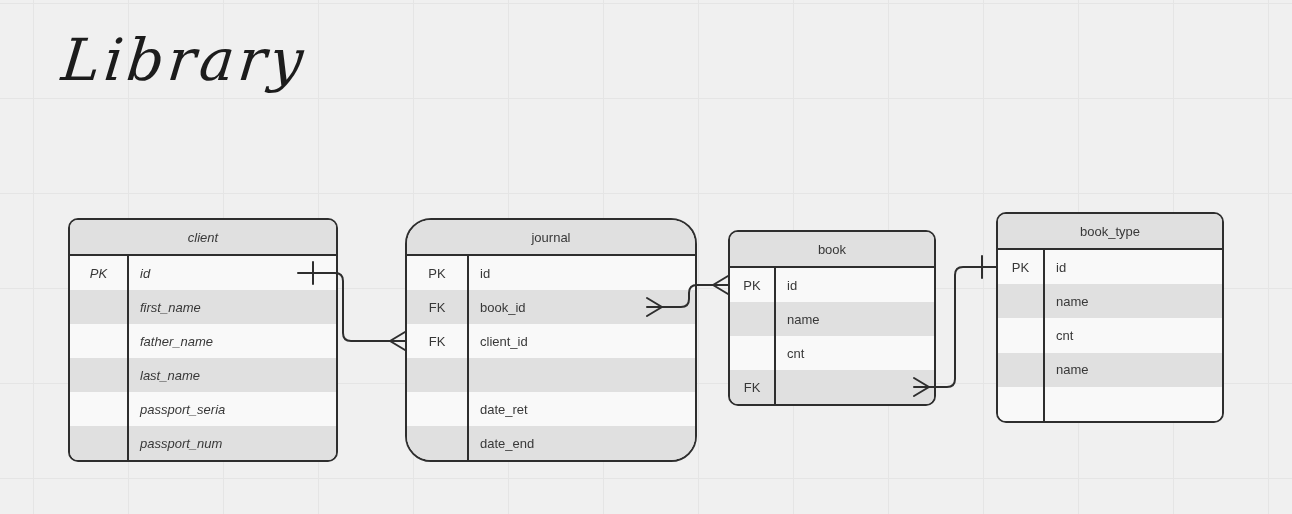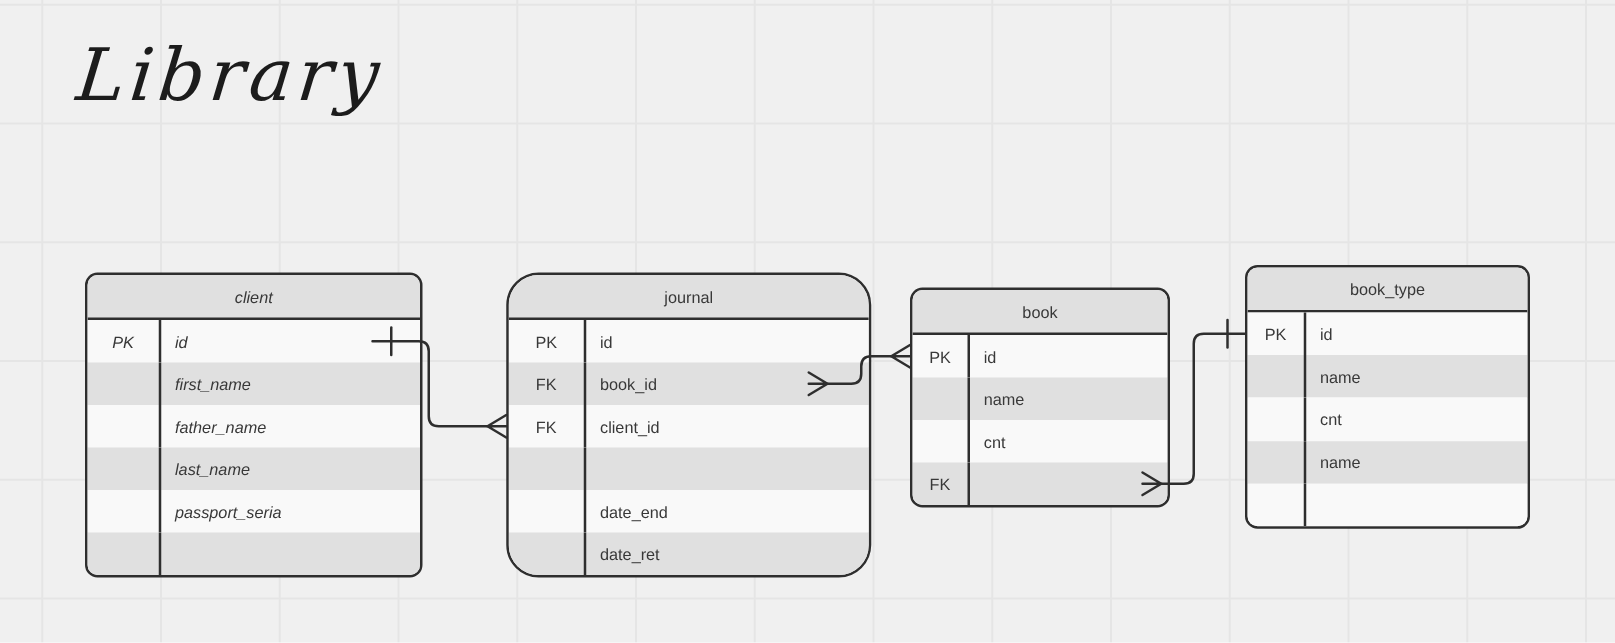--- a/index.html
+++ b/index.html
@@ -117,20 +117,21 @@
       <div class="row">
           <div class="key"></div>
           <div class="field">last_name</div>
         </div>
       <div class="row">
           <div class="key"></div>
           <div class="field">passport_seria</div>
         </div>
       <div class="row">
           <div class="key"></div>
+          <div class="field">passport_num</div>
         </div>
     </div>
   </div>
 
   <div class="etable t-journal">
     <div class="thead">journal</div>
     <div class="tbody">
       <div class="row">
           <div class="key">PK</div>
           <div class="field">id</div>
@@ -141,25 +142,25 @@
         </div>
       <div class="row">
           <div class="key">FK</div>
           <div class="field">client_id</div>
         </div>
       <div class="row">
           <div class="key"></div>
         </div>
       <div class="row">
           <div class="key"></div>
+          <div class="field">date_ret</div>
+        </div>
+      <div class="row">
+          <div class="key"></div>
           <div class="field">date_end</div>
-        </div>
-      <div class="row">
-          <div class="key"></div>
-          <div class="field">date_ret</div>
         </div>
     </div>
   </div>
 
   <div class="etable t-book">
     <div class="thead">book</div>
     <div class="tbody">
       <div class="row">
           <div class="key">PK</div>
           <div class="field">id</div>

